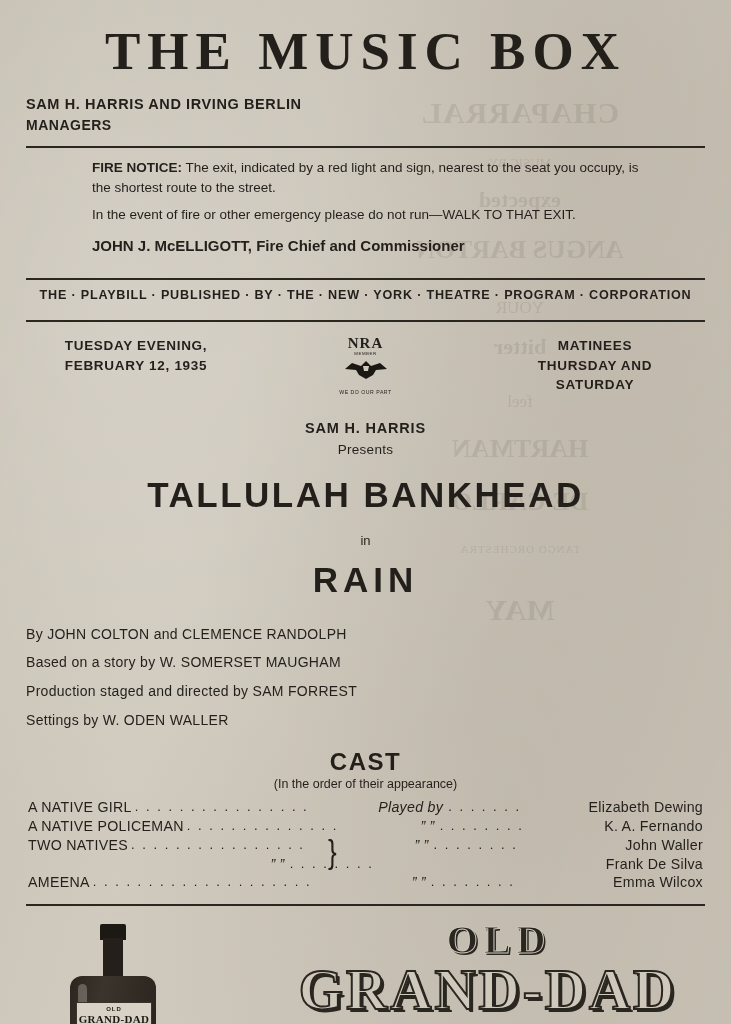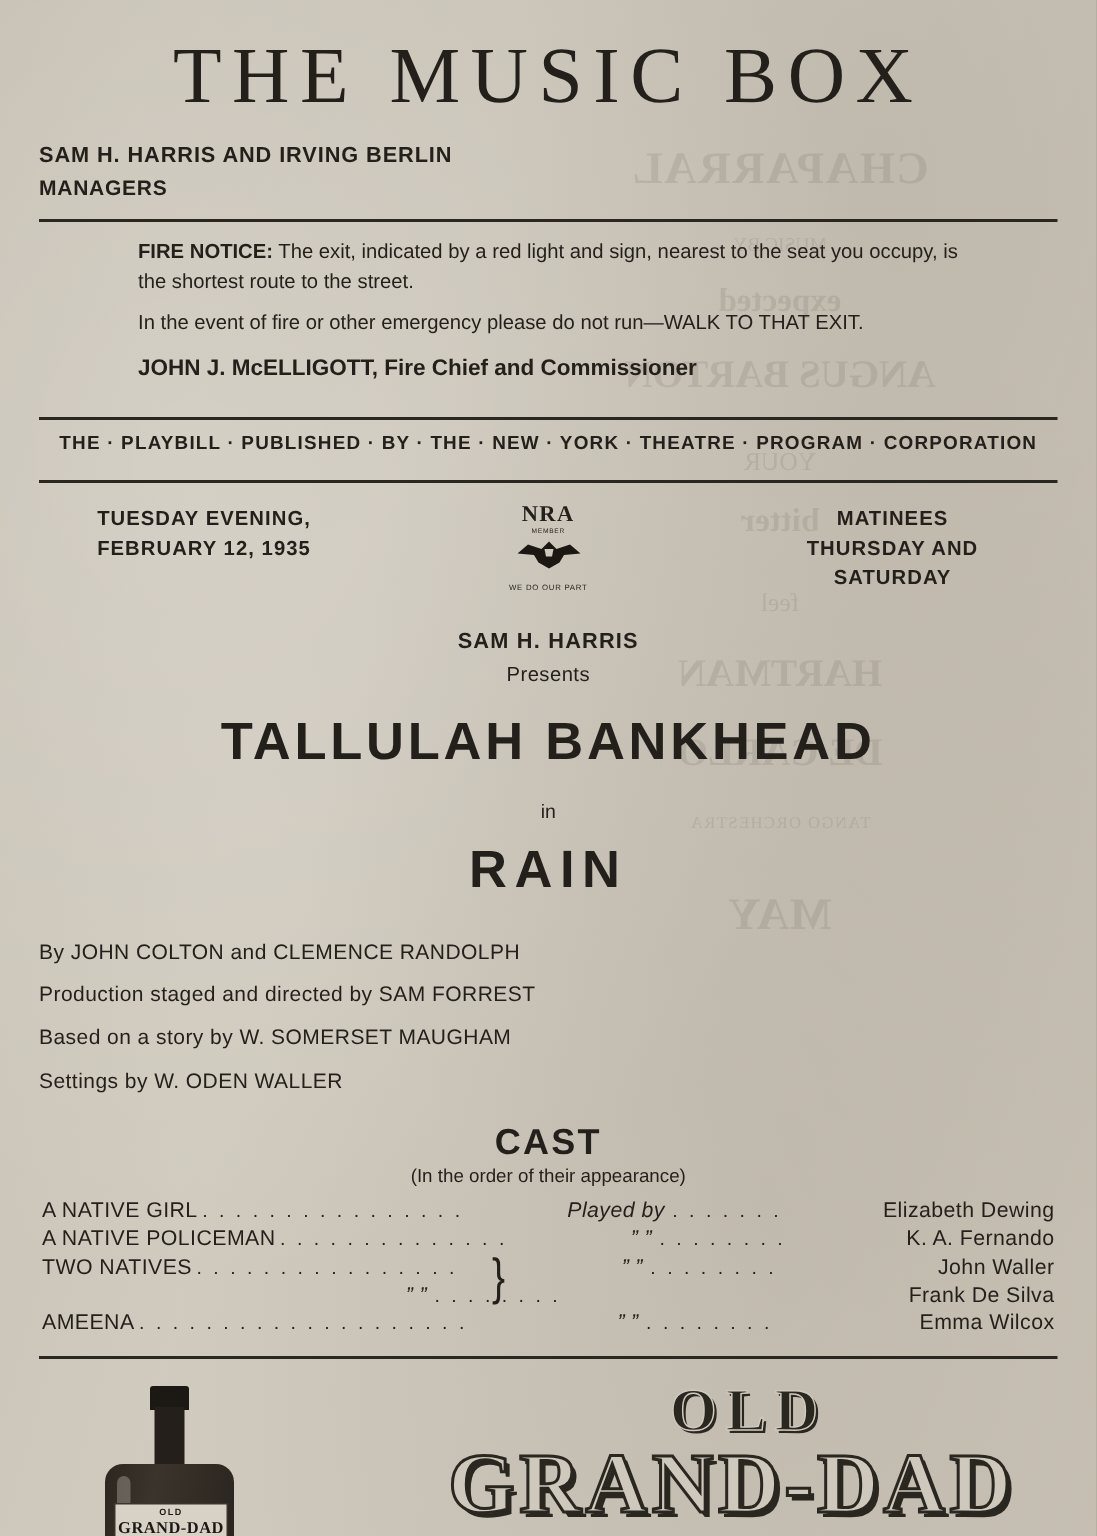--- a/index.html
+++ b/index.html
@@ -61,21 +61,21 @@
     z-index: 2;
     padding: 0 26px;
     color: #231f1b;
   }
 
   .theatre-name {
     text-align: center;
     font-family: "Liberation Serif", serif;
     font-size: 53px;
     letter-spacing: 7px;
-    font-weight: 400;
+    font-weight: 700;
     margin-top: 24px;
     line-height: 1.05;
     white-space: nowrap;
   }
   .managers {
     margin-top: 14px;
     font-size: 14.5px;
     letter-spacing: 0.6px;
     font-weight: 700;
     line-height: 1.45;
@@ -478,22 +478,22 @@
         <div>SATURDAY</div>
       </div>
     </div>
 
     <div class="star">TALLULAH  BANKHEAD</div>
     <div class="in-word">in</div>
     <div class="show-title">RAIN</div>
 
     <div class="credits">
       <div class="by-line">By JOHN COLTON and CLEMENCE RANDOLPH</div>
+      <div>Based on a story by W. SOMERSET MAUGHAM</div>
       <div>Production staged and directed by SAM FORREST</div>
-      <div>Based on a story by W. SOMERSET MAUGHAM</div>
       <div>Settings by W. ODEN WALLER</div>
     </div>
 
     <div class="cast-head">CAST</div>
     <div class="cast-sub">(In the order of their appearance)</div>
 
     <div class="cast">
       <div class="cast-row">
         <span class="cast-role">A NATIVE GIRL</span>
         <span class="cast-dots">. . . . . . . . . . . . . . . .</span>

